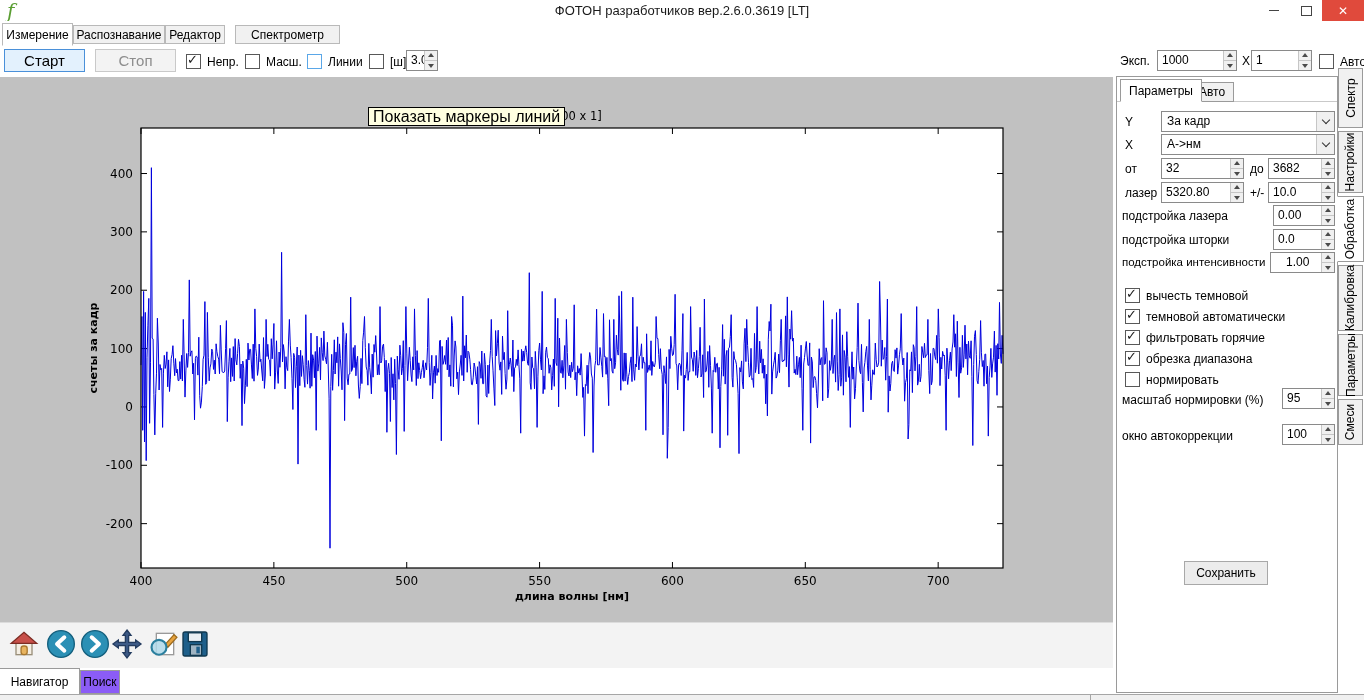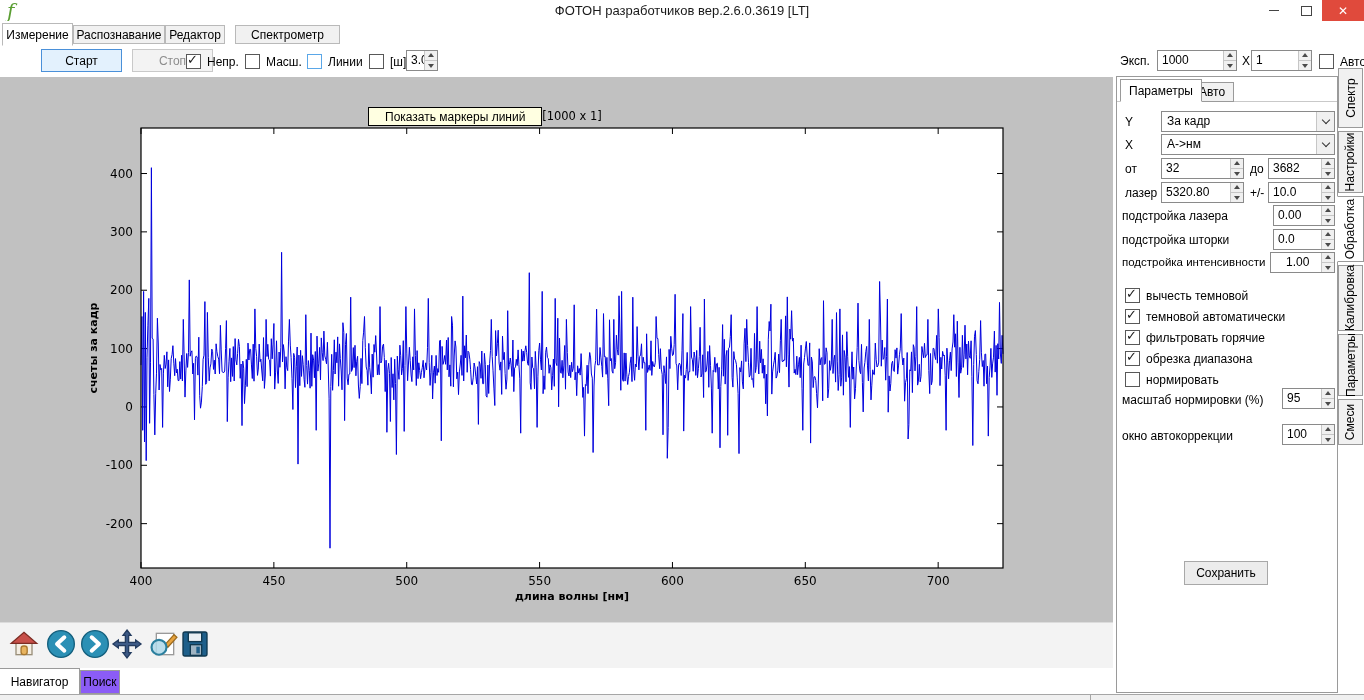--- a/index.html
+++ b/index.html
@@ -16,36 +16,36 @@
   .minglyph{width:10px;height:1px;background:#444;}
   .maxglyph{width:9px;height:8px;border:1px solid #444;position:relative;background:#fff;}
   .maxglyph::before{content:"";position:absolute;left:2px;top:-3px;width:9px;height:8px;border:1px solid #444;z-index:-1;}
   
   .tabstrip{position:absolute;left:0;top:22px;width:1364px;height:23px;background:#fff;border-bottom:1px solid #b9b9b9;}
   .ttab{position:absolute;top:3px;height:19px;background:#f1f1f1;border:1px solid #b9b9b9;
         display:flex;align-items:center;justify-content:center;padding:0 10px;box-sizing:border-box;}
   .ttab.on{top:1px;height:23px;background:#fff;border-bottom:1px solid #fff;z-index:2;}
   
   .toolbar{position:absolute;left:0;top:45px;width:1364px;height:32px;background:#fff;}
-  .pushbtn{position:absolute;display:flex;align-items:center;justify-content:center;box-sizing:border-box;font-size:12px;margin-left:37px;}
+  .pushbtn{position:absolute;display:flex;align-items:center;justify-content:center;box-sizing:border-box;font-size:15px;}
   .start{left:4px;top:4px;width:81px;height:23px;background:#e3f1fd;border:1px solid #4a90d9;}
   .stop{left:95px;top:4px;width:81px;height:23px;background:#f3f3f3;border:1px solid #c9c9c9;color:#8d8d8d;}
   .cb{display:inline-block;width:13px;height:13px;background:#fff;border:1px solid #585858;position:relative;box-sizing:content-box;}
   .cb.hl{border-color:#5aa7e8;}
   .cb.on::after{content:"✓";position:absolute;left:0px;top:-3px;font:bold 13px "DejaVu Sans",sans-serif;color:#1a1a1a;}
   .cbrow{position:absolute;display:flex;align-items:center;gap:6px;}
   .spin{position:absolute;border:1px solid #8a8a8a;background:#fff;display:flex;box-sizing:border-box;}
   .spin .v{flex:1;padding:2px 3px 0 4px;font-size:12px;overflow:hidden;white-space:nowrap;}
   .spin .btns{width:13px;display:flex;flex-direction:column;}
   .sb{flex:1;background:#f0f0f0;border-left:1px solid #c6c6c6;display:flex;align-items:center;justify-content:center;}
   .sb.up{border-bottom:1px solid #c6c6c6;}
   .sb.up::after{content:"";border:3px solid transparent;border-bottom:4px solid #4a4a4a;margin-top:-4px;}
   .sb.dn::after{content:"";border:3px solid transparent;border-top:4px solid #4a4a4a;margin-bottom:-4px;}
   .tooltip{position:absolute;left:368px;top:62px;height:17px;background:#ffffe1;border:1px solid #000;
-           display:flex;align-items:center;padding:0 16px;z-index:40;font-size:12px;white-space:nowrap;}
+           display:flex;align-items:center;padding:0 4px;z-index:40;font-size:16px;white-space:nowrap;}
   .lbl{position:absolute;white-space:nowrap;}
   
   .figure{position:absolute;left:0;top:77px;width:1113px;height:545px;background:#c1c1c1;}
   
   .navbar{position:absolute;left:0;top:622px;width:1113px;height:46px;background:#f3f3f3;border-top:1px solid #dcdcdc;}
   .navicon{position:absolute;top:5px;width:32px;height:32px;cursor:pointer;}
   
   .bottomtabs{position:absolute;left:0;top:668px;width:1113px;height:26px;background:#fff;}
   .btab{position:absolute;box-sizing:border-box;display:flex;align-items:center;justify-content:center;}
   .btab.on{left:0;top:0;width:80px;height:26px;background:#fff;border:1px solid #9a9a9a;border-bottom:none;border-left:none;z-index:2;}

